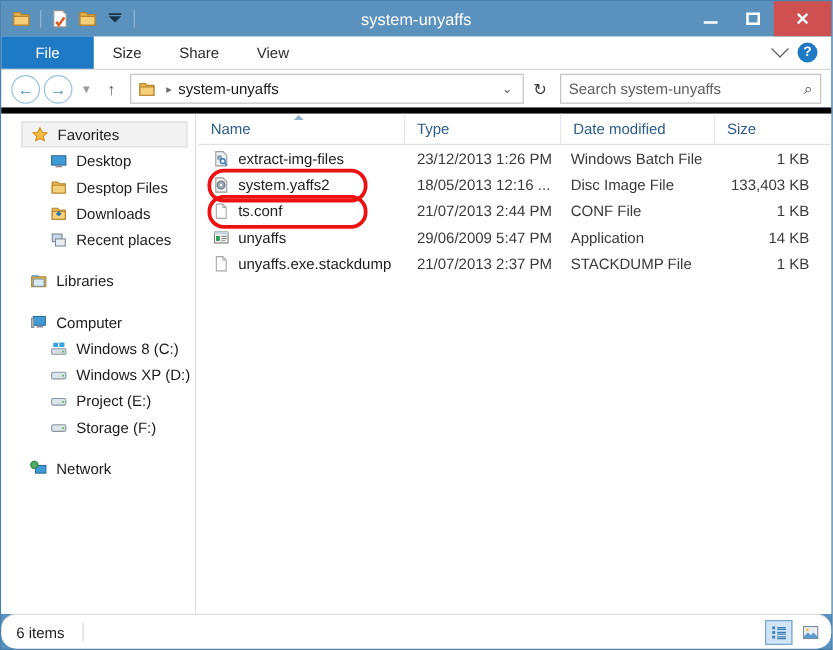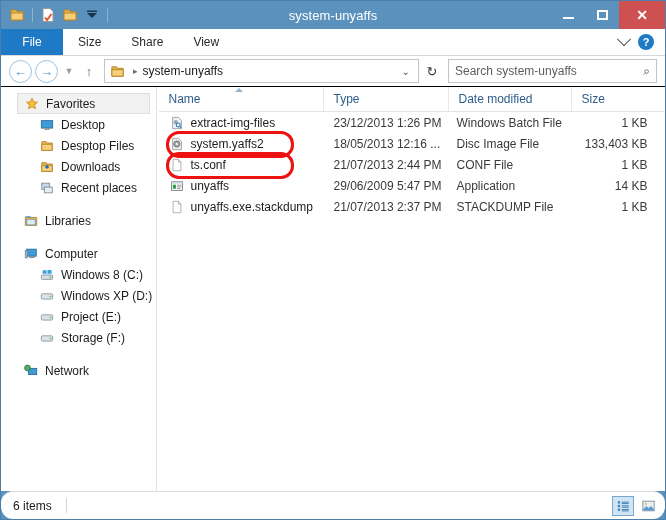--- a/index.html
+++ b/index.html
@@ -84,21 +84,21 @@
   
   .ribbon {
     height: 26px;
     flex: 0 0 26px;
     background: #ffffff;
     display: flex;
     align-items: stretch;
     border-bottom: 1px solid #d9d9d9;
   }
   .tab-file {
-    width: 62px;
+    width: 74px;
     background: #1f7ac6;
     color: #ffffff;
     font-size: 12px;
     display: flex; align-items: center; justify-content: center;
   }
   .tab {
     padding: 0 15px;
     font-size: 12px;
     color: #2b2b2b;
     display: flex; align-items: center;
@@ -182,21 +182,21 @@
   }
   .search-ph { font-size: 12px; color: #5d5d5d; flex: 1 1 auto; white-space: nowrap; overflow: hidden;}
   .search-ico { color: #4a4a4a; font-size: 12px; }
 
   
   .content {
     flex: 1 1 auto;
     display: flex;
     background: #ffffff;
     min-height: 0;
-    border-top: 1px solid #000000;
+    border-top: 5px solid #000000;
   }
   .sidebar {
     width: 155px;
     flex: 0 0 155px;
     background: #ffffff;
     padding-top: 6px;
     overflow: hidden;
     box-sizing: border-box;
   }
   .nav-row {

